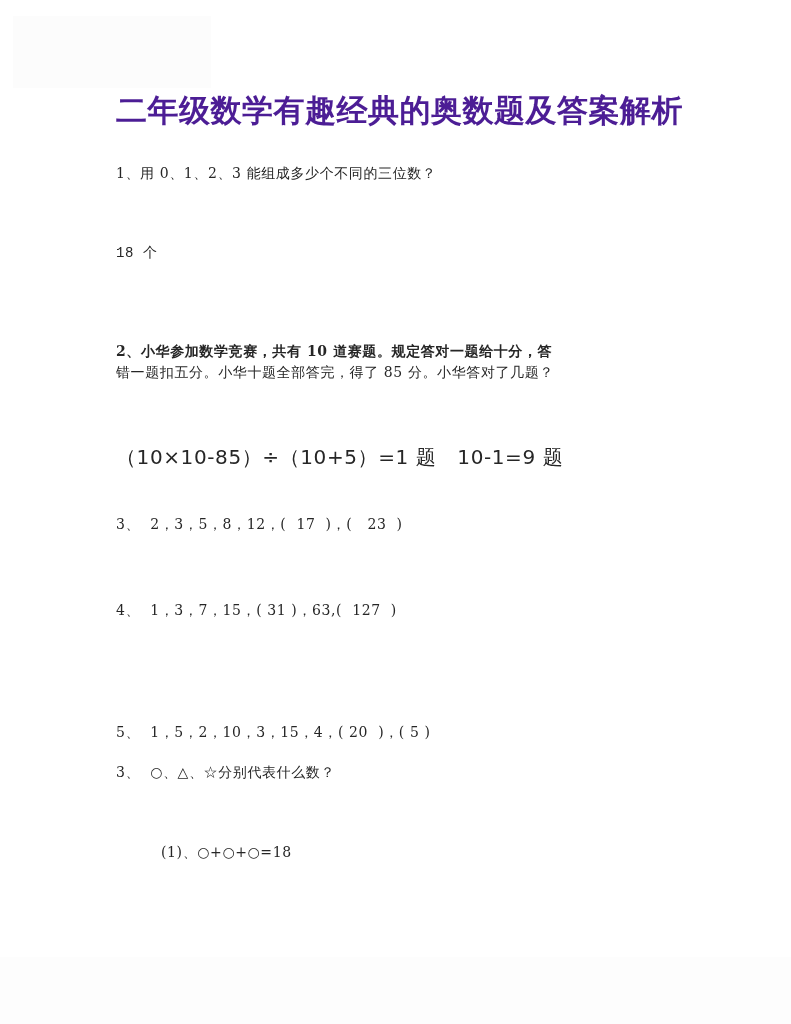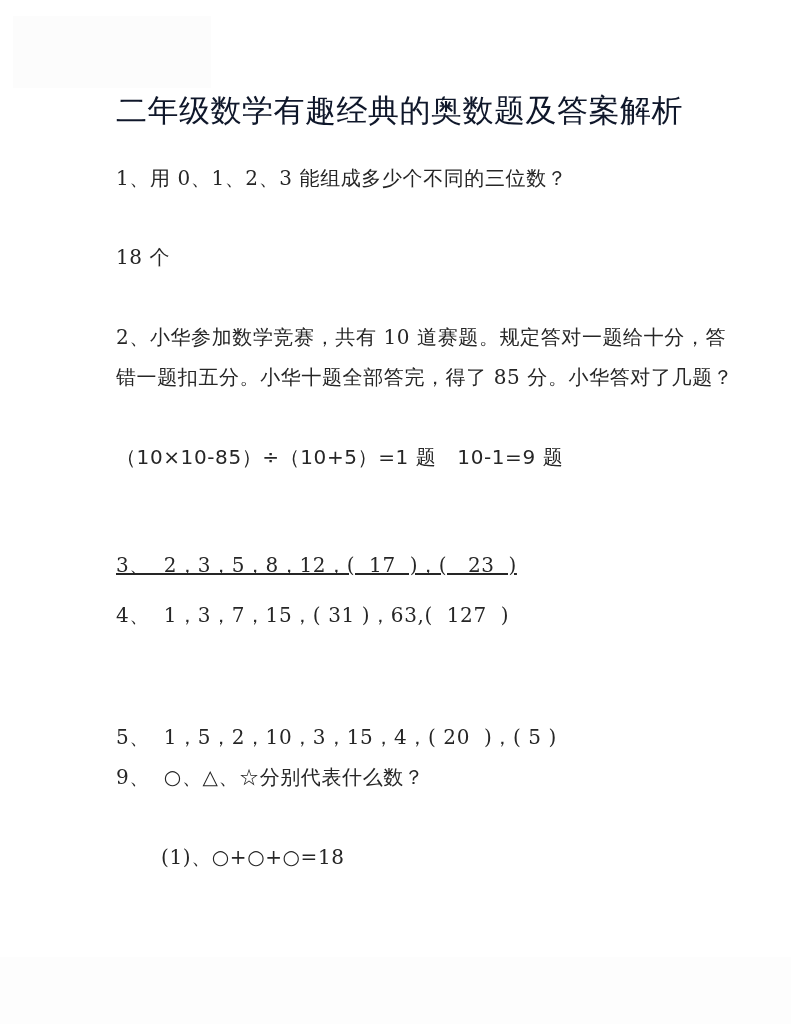--- a/index.html
+++ b/index.html
@@ -32,38 +32,38 @@
       background: #fdfdfd;
     }
     .title {
       position: absolute;
       left: 116px;
       top: 90px;
       width: 580px;
       font-size: 31px;
       letter-spacing: 0.5px;
       white-space: nowrap;
-      color: #0f172a;
-      font-weight: normal;
+      color: #4c1d95;
+      font-weight: bold;
       margin: 0;
     }
     .line {
       position: absolute;
       left: 116px;
-      font-size: 20px;
+      font-size: 14px;
       white-space: pre;
       color: #262626;
       letter-spacing: 0.6px;
     }
     .l1 { top: 165px; }
-    .l2 { top: 244px; }
-    .l3 { top: 324px; }
+    .l2 { top: 244px; font-family: Liberation Mono, monospace; }
+    .l3 { top: 343px; font-weight: bold; }
     .l4 { top: 364px; }
     .l5 { top: 444px; font-family: "DejaVu Sans", "Liberation Sans", sans-serif; font-size: 20px; }
-    .l6 { top: 552px; text-decoration: underline; }
+    .l6 { top: 516px; }
     .l7 { top: 580px; margin-top: 22px; }
     .l8 { top: 724px; }
     .l9 { top: 764px; }
     .l10 { top: 844px; margin-left: 45px; }
   </style>
 </head>
 <body>
 
 <div class="corner-artifact"></div>
 <div class="bottom-band"></div>
@@ -73,14 +73,14 @@
 <div class="line l1">1、用 0、1、2、3 能组成多少个不同的三位数？</div>
 <div class="line l2">18 个</div>
 
 <div class="line l3">2、小华参加数学竞赛，共有 10 道赛题。规定答对一题给十分，答</div>
 <div class="line l4">错一题扣五分。小华十题全部答完，得了 85 分。小华答对了几题？</div>
 <div class="line l5">（10×10-85）÷（10+5）=1 题   10-1=9 题</div>
 
 <div class="line l6">3、  2，3，5，8，12，(  17  )，(   23  )</div>
 <div class="line l7">4、  1，3，7，15，( 31 )，63,(  127  )</div>
 <div class="line l8">5、  1，5，2，10，3，15，4，( 20  )，( 5 )</div>
-<div class="line l9">9、  ○、△、☆分别代表什么数？</div>
+<div class="line l9">3、  ○、△、☆分别代表什么数？</div>
 <div class="line l10">(1)、○+○+○=18</div>
 
 </body></html>

